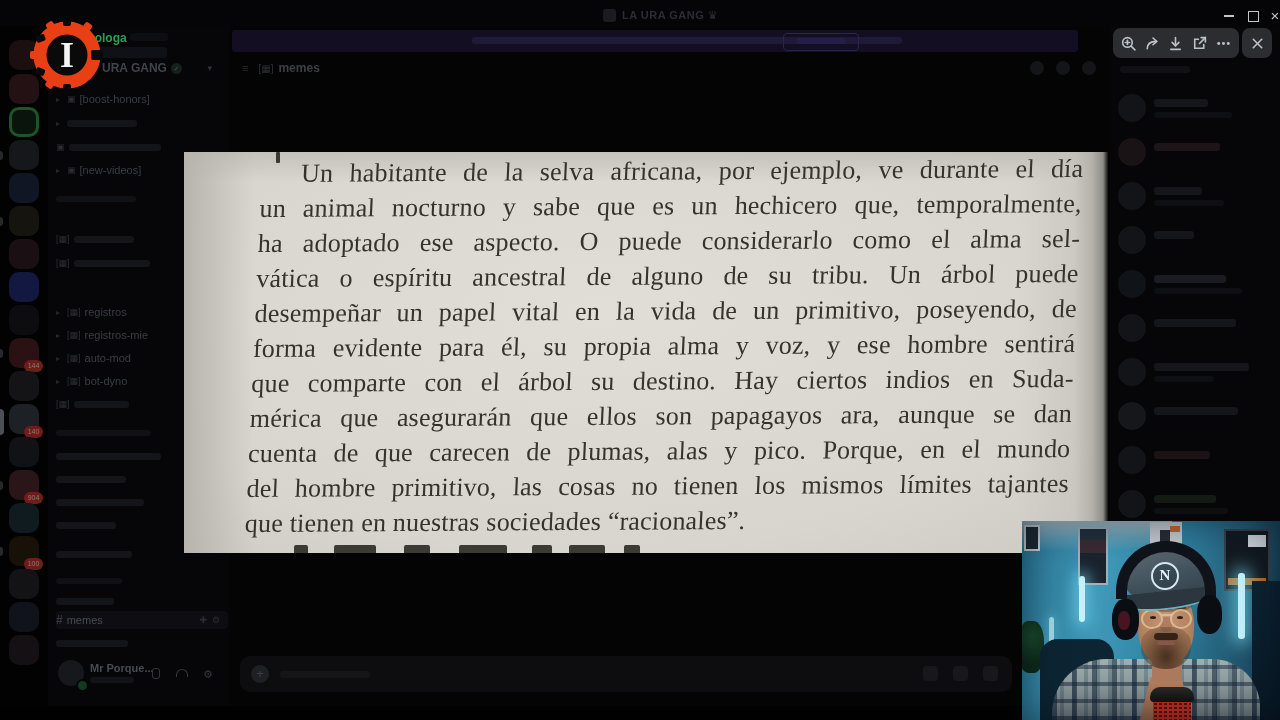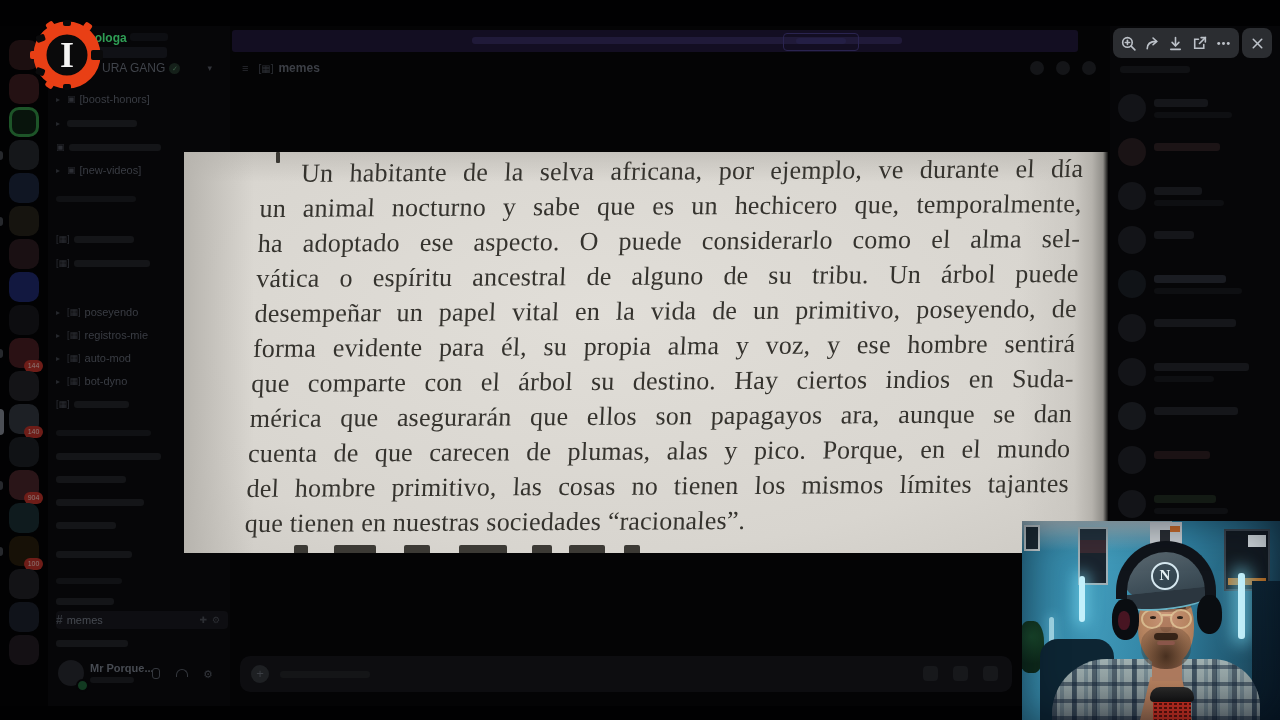--- a/index.html
+++ b/index.html
@@ -20,21 +20,21 @@
   .rail{left:0;top:26px;width:48px;height:680px;background:#020203;z-index:1;}
   .srv{left:9px;width:30px;height:30px;border-radius:10px;}
   .srv-green{background:#08140c;border:3px solid #1d5428;box-sizing:border-box;}
   .pip{left:0;width:3px;height:9px;border-radius:0 3px 3px 0;background:#26282c;}
   .active-pill{left:0;width:4px;height:26px;border-radius:0 4px 4px 0;background:#4c4f55;}
   .badge{position:absolute;right:-4px;bottom:-4px;min-width:15px;height:12px;border-radius:7px;
     background:#6e1d18;color:#8d7a77;font-size:7px;line-height:12px;text-align:center;padding:0 2px;}
 
   .sidebar{left:48px;top:26px;width:182px;height:680px;background:#060608;z-index:1;}
   .sv-head{left:58px;top:58px;width:164px;height:20px;display:flex;align-items:center;gap:4px;z-index:1;}
-  .sv-name{color:#40444b;font-weight:normal;font-size:12px;padding-left:44px;}
+  .sv-name{color:#40444b;font-weight:bold;font-size:12px;padding-left:44px;}
   .sv-check{width:11px;height:11px;border-radius:50%;background:#15201a;color:#3c5c46;font-size:7px;
     line-height:11px;text-align:center;}
   .sv-chev{color:#32343a;font-size:9px;margin-left:auto;margin-right:10px;}
   .chan{left:56px;width:172px;height:18px;display:flex;align-items:center;gap:4px;color:#3a3d44;
     font-size:11px;z-index:1;}
   .chan .arrow{color:#26282d;font-size:8px;width:7px;}
   .chan .cicon{color:#2c2e34;font-size:9px;}
   .chan .hash{color:#33363c;font-size:12px;font-weight:bold;}
   .smear{height:7px;border-radius:3px;background:#141518;}
   .cat-smear{height:6px;border-radius:3px;background:#101114;}
@@ -167,20 +167,36 @@
     background:linear-gradient(#2a2a2a,#111);}
   .mic-body{left:131px;top:181px;width:38px;height:18px;background:
     radial-gradient(circle,#57110b 1.2px,rgba(0,0,0,0) 1.4px) 0 0/5px 4px,#bf2d20;}
   .vignette{left:0;top:0;width:258px;height:199px;box-shadow:inset 0 0 42px rgba(0,8,18,.55);}
 </style>
 </head>
 <body>
 
 <div id="stage">
 
+  <div class="a titlebar">
+    <div class="a win-icon"></div>
+    <div class="a win-title">
+      <span>LA URA GANG</span>
+      <span>♛</span>
+    </div>
+    <div class="a wc" style="left:1218px">
+        <div class="wc-min-glyph"></div>
+      </div>
+    <div class="a wc" style="left:1242px">
+        <div class="wc-max-glyph"></div>
+      </div>
+    <div class="a wc" style="left:1264px">
+        <div class="wc-close-glyph">×</div>
+      </div>
+  </div>
 
   <div class="a rail">
     <div class="a srv" style="top:14px;background:#1c0f10"></div>
     <div class="a srv" style="top:48px;background:#241113"></div>
     <div class="a srv srv-green" style="top:81px"></div>
     <div class="a srv" style="top:114px;background:#15171a"></div>
     <div class="a srv" style="top:147px;background:#101623"></div>
     <div class="a srv" style="top:180px;background:#16140f"></div>
     <div class="a srv" style="top:213px;background:#1a1013"></div>
     <div class="a srv" style="top:246px;background:#121840"></div>
@@ -243,21 +259,21 @@
     <span class="cicon">[▦]</span>
     <span class="smear" style="width:60px"></span>
   </div>
   <div class="a chan" style="top:254px">
     <span class="cicon">[▦]</span>
     <span class="smear" style="width:76px"></span>
   </div>
   <div class="a chan" style="top:303px">
     <span class="arrow">▸</span>
     <span class="cicon">[▦]</span>
-    <span>poseyendo</span>
+    <span>registros</span>
   </div>
   <div class="a chan" style="top:326px">
     <span class="arrow">▸</span>
     <span class="cicon">[▦]</span>
     <span>registros-mie</span>
   </div>
   <div class="a chan" style="top:349px">
     <span class="arrow">▸</span>
     <span class="cicon">[▦]</span>
     <span>auto-mod</span>

